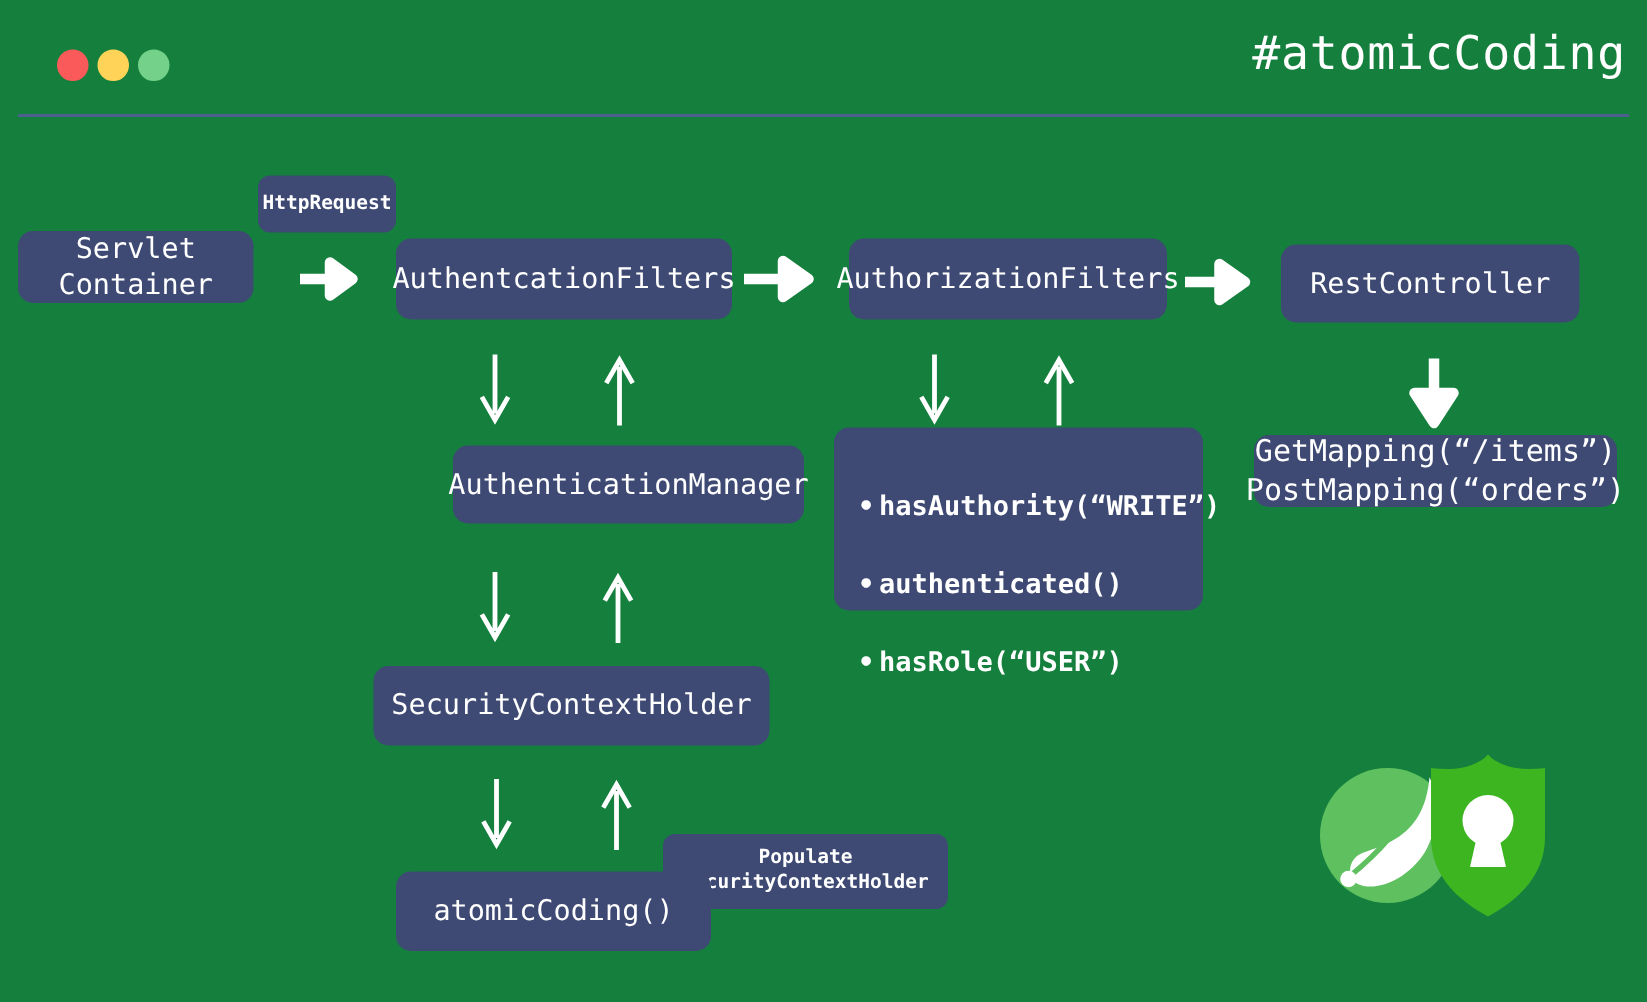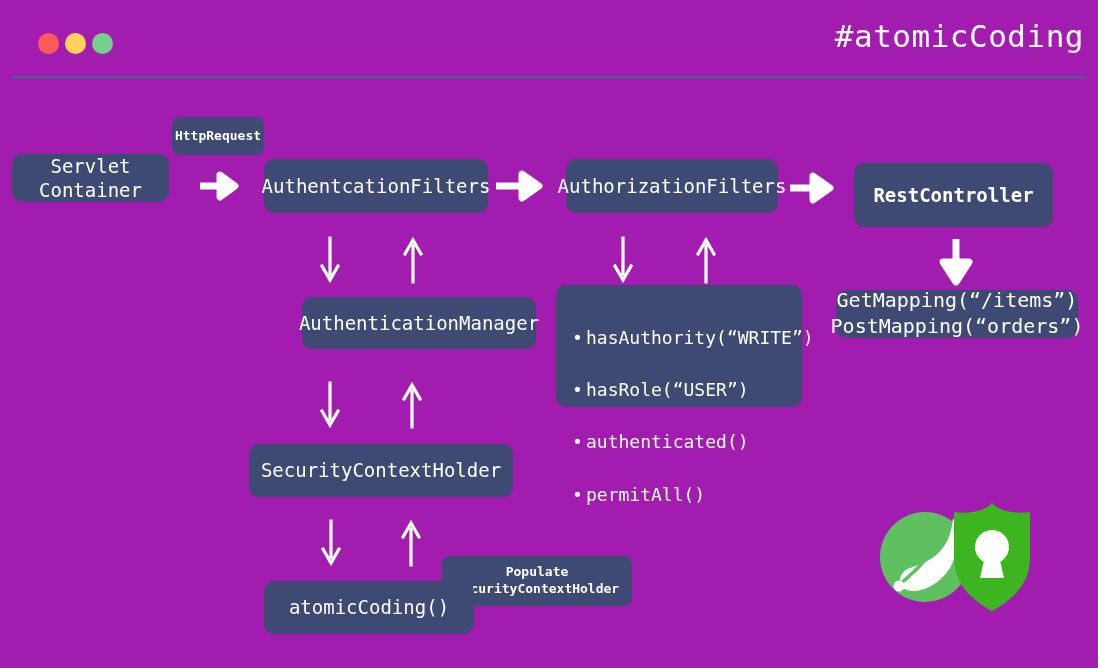--- a/index.html
+++ b/index.html
@@ -4,21 +4,21 @@
 <style>
   html, body {
     margin: 0;
     padding: 0;
     background: #0e1d3d;
   }
   #canvas {
     position: relative;
     width: 1098px;
     height: 668px;
-    background: #a21caf;
+    background: #15803d;
     overflow: hidden;
     font-family: "DejaVu Sans Mono", monospace;
   }
 
   
   #header-bar {
     position: absolute;
     left: 0; top: 0;
     width: 1098px; height: 78px;
   }
@@ -85,31 +85,32 @@
     box-sizing: border-box;
     padding: 19px 10px;
     white-space: pre-line;
   }
 
   
   #node-servlet-container { left: 12px;  top: 154px; width: 157px; height: 48px; }
   #badge-http-request     { left: 172px; top: 117px; width: 92px;  height: 27px; }
   #node-auth-filters      { left: 264px; top: 159px; width: 224px; height: 54px; }
   #node-authz-filters     { left: 566px; top: 159px; width: 212px; height: 54px; }
-  #node-rest-controller   { left: 854px; top: 163px; width: 199px; height: 64px; font-weight: bold; }
+  #node-rest-controller   { left: 854px; top: 163px; width: 199px; height: 52px; }
 
   
   #node-auth-manager { left: 264px; top: 297px; width: 234px; height: 52px; margin-left: 38px; }
   #node-rules-list {
     left: 556px; top: 285px; width: 246px; height: 122px;
     display: block;
     padding: 14px 16px 12px 16px;
     text-align: left;
     font-size: 18px;
     line-height: 1.45;
+    font-weight: bold;
   }
   #node-mappings { left: 836px; top: 290px; width: 242px; height: 48px; font-size: 20px; }
 
   
   #node-auth-provider { left: 249px; top: 444px; width: 264px; height: 53px; }
 
   
   #node-authenticate    { left: 264px; top: 581px; width: 210px; height: 53px; }
   #badge-populate-scx   { left: 442px; top: 556px; width: 190px; height: 50px; }
 
@@ -189,23 +190,22 @@
   </svg>
 
   <svg class="arrow" style="left:938px; top:236px;" width="36" height="52" viewBox="0 0 36 52">
     <path d="M18 3 L18 30 M5 26 L18 46 L31 26 Z" fill="#ffffff" stroke="#ffffff" stroke-width="7" stroke-linejoin="round"></path>
   </svg>
 
   <div class="node" id="node-auth-manager">AuthenticationManager</div>
 
   <div class="node" id="node-rules-list">
     <div class="rule-line"><span class="rule-bullet">•</span><span>hasAuthority(“WRITE”)</span></div>
+    <div class="rule-line"><span class="rule-bullet">•</span><span>authenticated()</span></div>
     <div class="rule-line"><span class="rule-bullet">•</span><span>hasRole(“USER”)</span></div>
-    <div class="rule-line"><span class="rule-bullet">•</span><span>authenticated()</span></div>
-    <div class="rule-line"><span class="rule-bullet">•</span><span>permitAll()</span></div>
   </div>
 
   <div class="node" id="node-mappings">GetMapping(“/items”)
 PostMapping(“orders”)</div>
 
   <svg class="arrow" style="left:318px; top:381px;" width="24" height="48" viewBox="0 0 24 48">
     <path d="M12 2 L12 38 M4 30 L12 44 L20 30" fill="none" stroke="#ffffff" stroke-width="3.2" stroke-linecap="square"></path>
   </svg>
   <svg class="arrow" style="left:400px; top:381px;" width="24" height="48" viewBox="0 0 24 48">
     <path d="M12 46 L12 10 M4 18 L12 4 L20 18" fill="none" stroke="#ffffff" stroke-width="3.2" stroke-linecap="square"></path>

